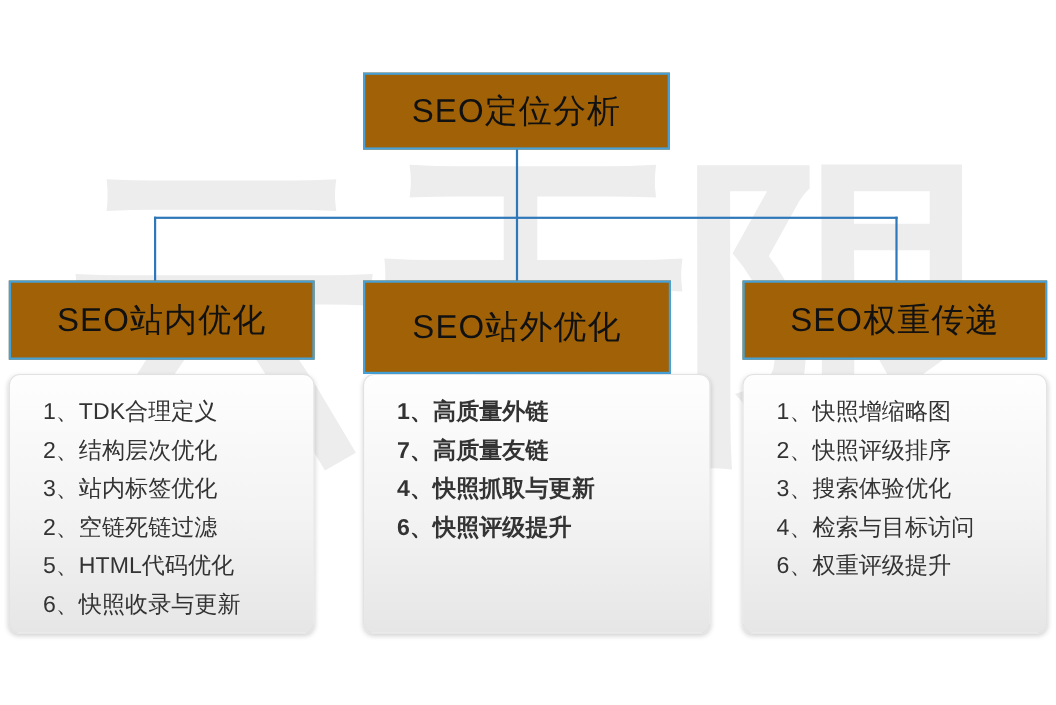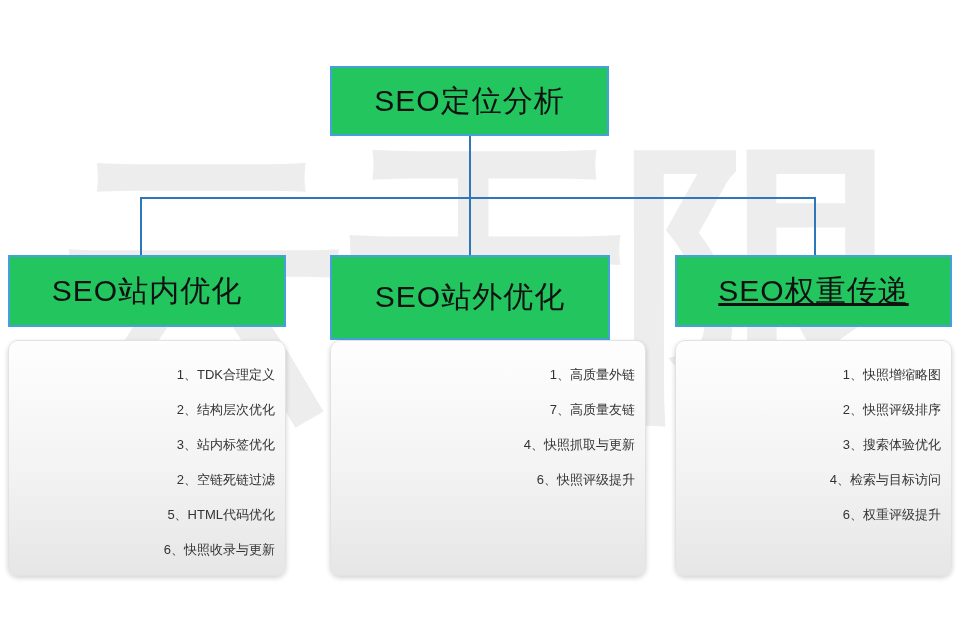--- a/index.html
+++ b/index.html
@@ -8,39 +8,39 @@
     background:#ffffff;
     font-family:"Liberation Sans","DejaVu Sans",sans-serif;
   }
   .watermark{
     position:absolute;left:50%;top:285px;transform:translate(-50%,-50%);
     font-size:295px;font-weight:bold;color:#ededed;letter-spacing:-14px;
     white-space:nowrap;z-index:0;user-select:none;
   }
   .line{position:absolute;background:#2e77b8;z-index:1;}
   .node{
-    position:absolute;z-index:2;background:#22c55e;
+    position:absolute;z-index:2;background:#a16207;
     border:2px solid #45a1d8;box-sizing:border-box;
     display:flex;align-items:center;justify-content:center;
     font-size:30px;color:#111111;letter-spacing:1px;white-space:nowrap;
   }
   .root-node{left:330px;top:66px;width:279px;height:70px;}
   .hdr-left{left:8px;top:255px;width:278px;height:72px;}
   .hdr-mid{left:330px;top:255px;width:280px;height:85px;}
-  .hdr-right{left:675px;top:255px;width:277px;height:72px;text-decoration:underline;}
+  .hdr-right{left:675px;top:255px;width:277px;height:72px;}
   .list{
     position:absolute;z-index:2;box-sizing:border-box;
     border-radius:10px;border:1px solid #e2e2e2;
     background:linear-gradient(180deg,#fefefe 0%,#f3f3f3 55%,#e6e6e6 100%);
     box-shadow:0 2px 5px rgba(0,0,0,0.18);
     padding:16px 10px 10px 30px;
-    font-size:13px;color:#333333;text-align:right;
+    font-size:21px;color:#333333;
   }
   .list-left{left:8px;top:340px;width:278px;height:236px;}
-  .list-mid{left:330px;top:340px;width:316px;height:236px;}
+  .list-mid{left:330px;top:340px;width:316px;height:236px;font-weight:bold;}
   .list-right{left:675px;top:340px;width:277px;height:236px;}
   .list-item{line-height:35px;white-space:nowrap;}
 </style>
 </head>
 <body>
 
 <div class="watermark">云无限</div>
 
 <div class="line" style="left:469px;top:134px;width:2px;height:64px;"></div>
 <div class="line" style="left:140px;top:197px;width:676px;height:2px;"></div>

